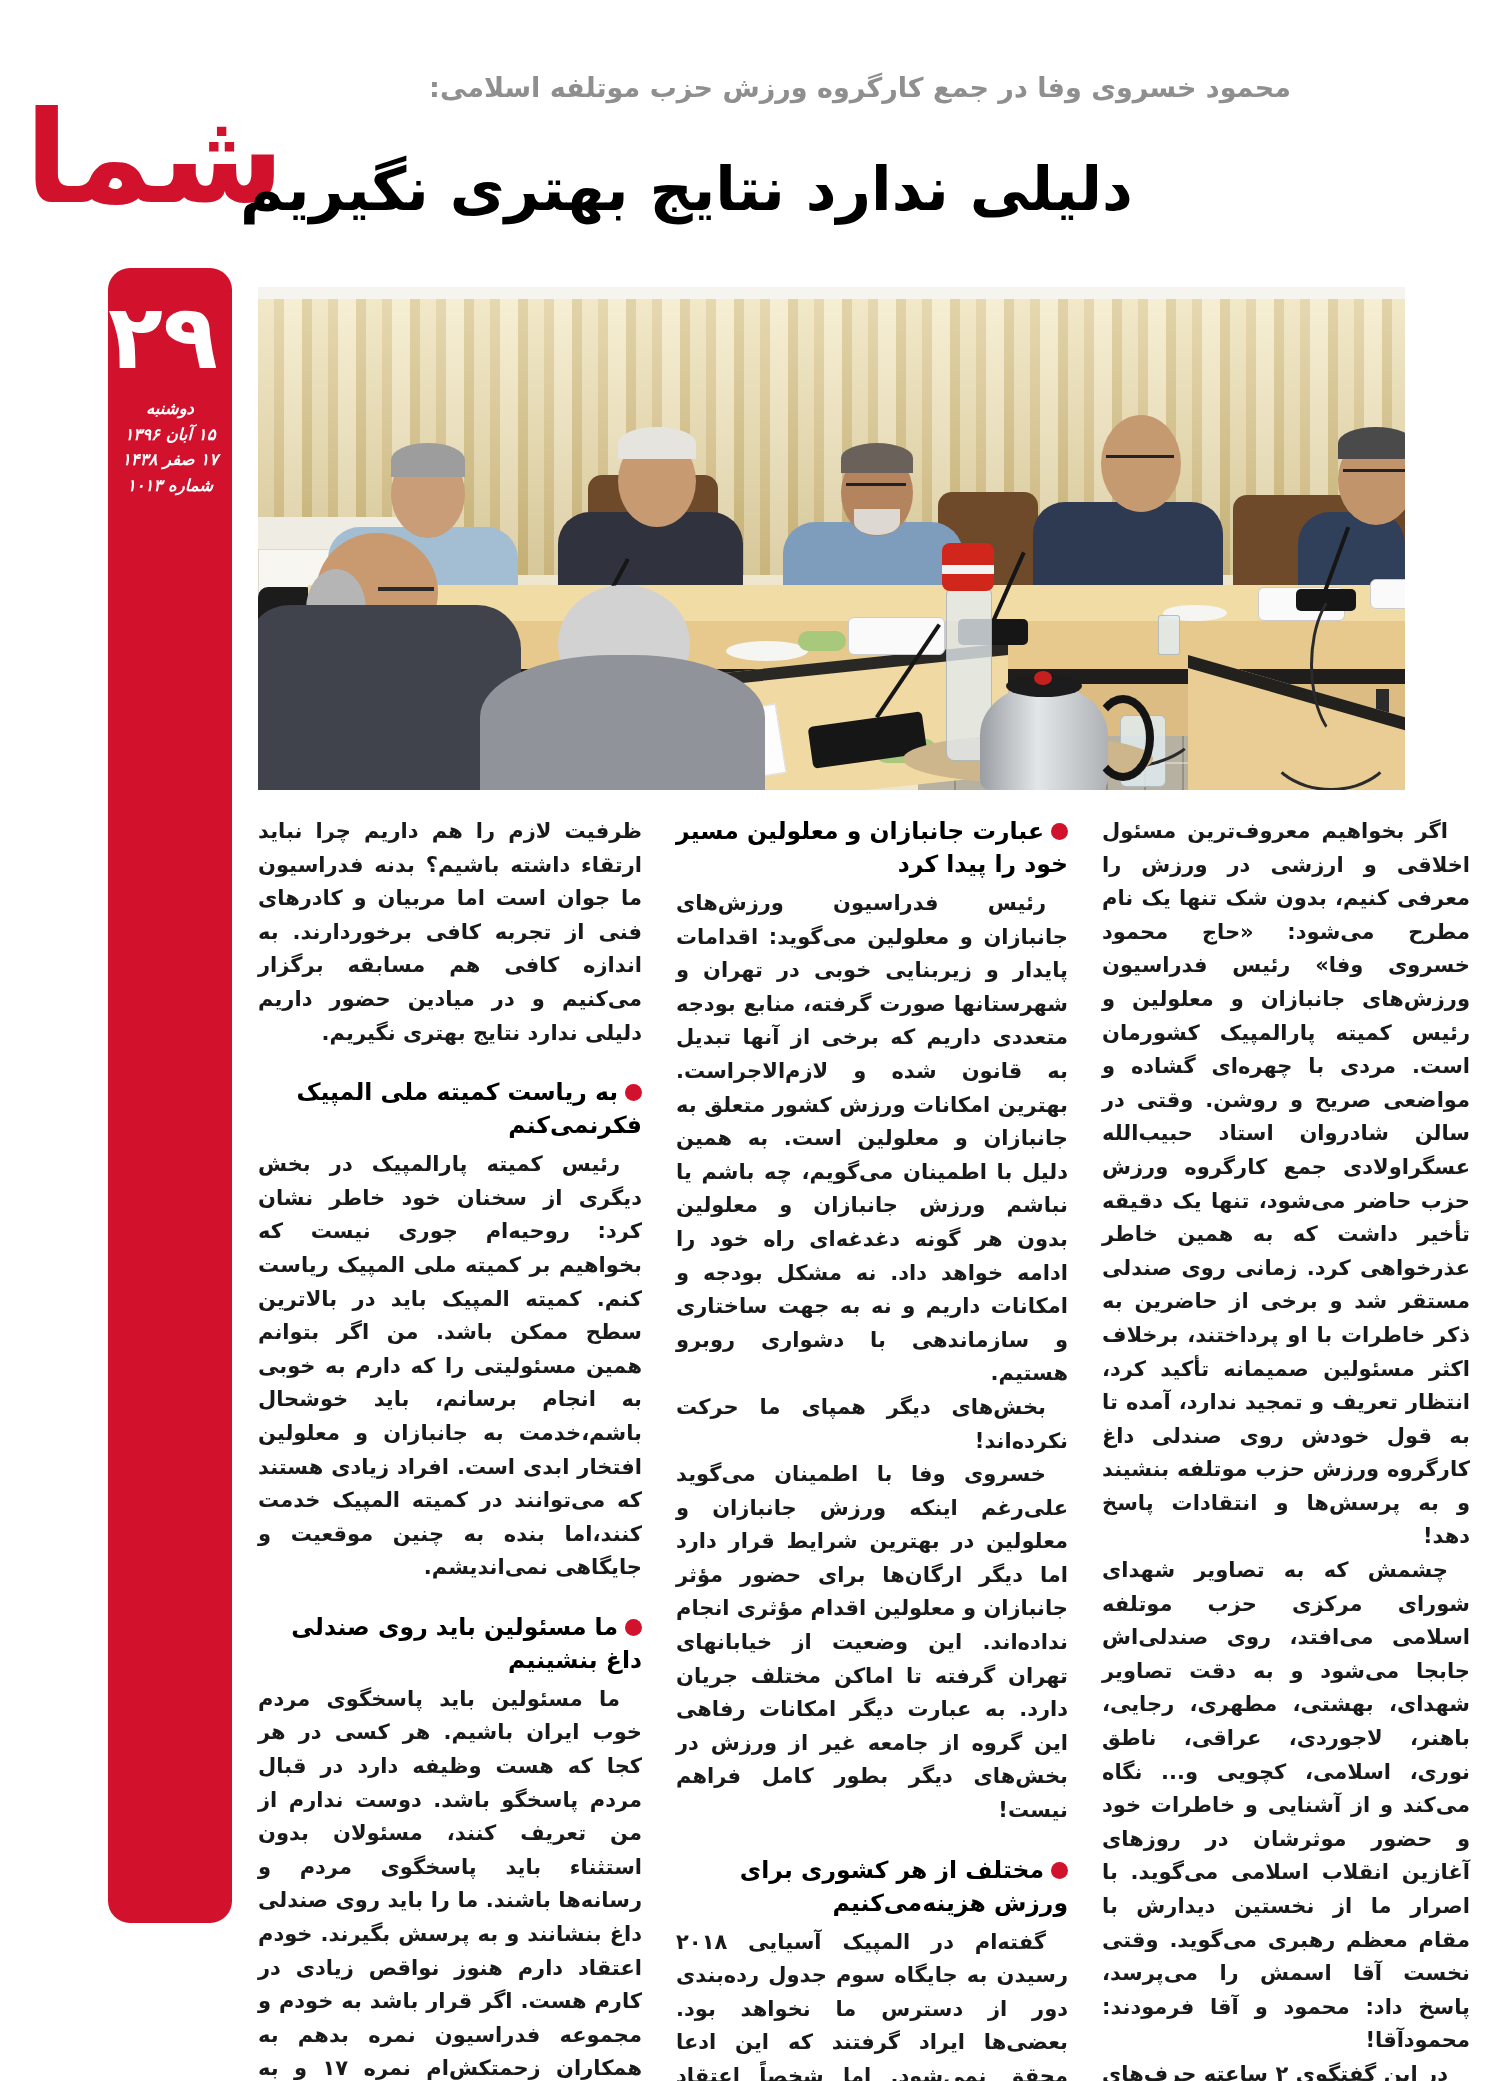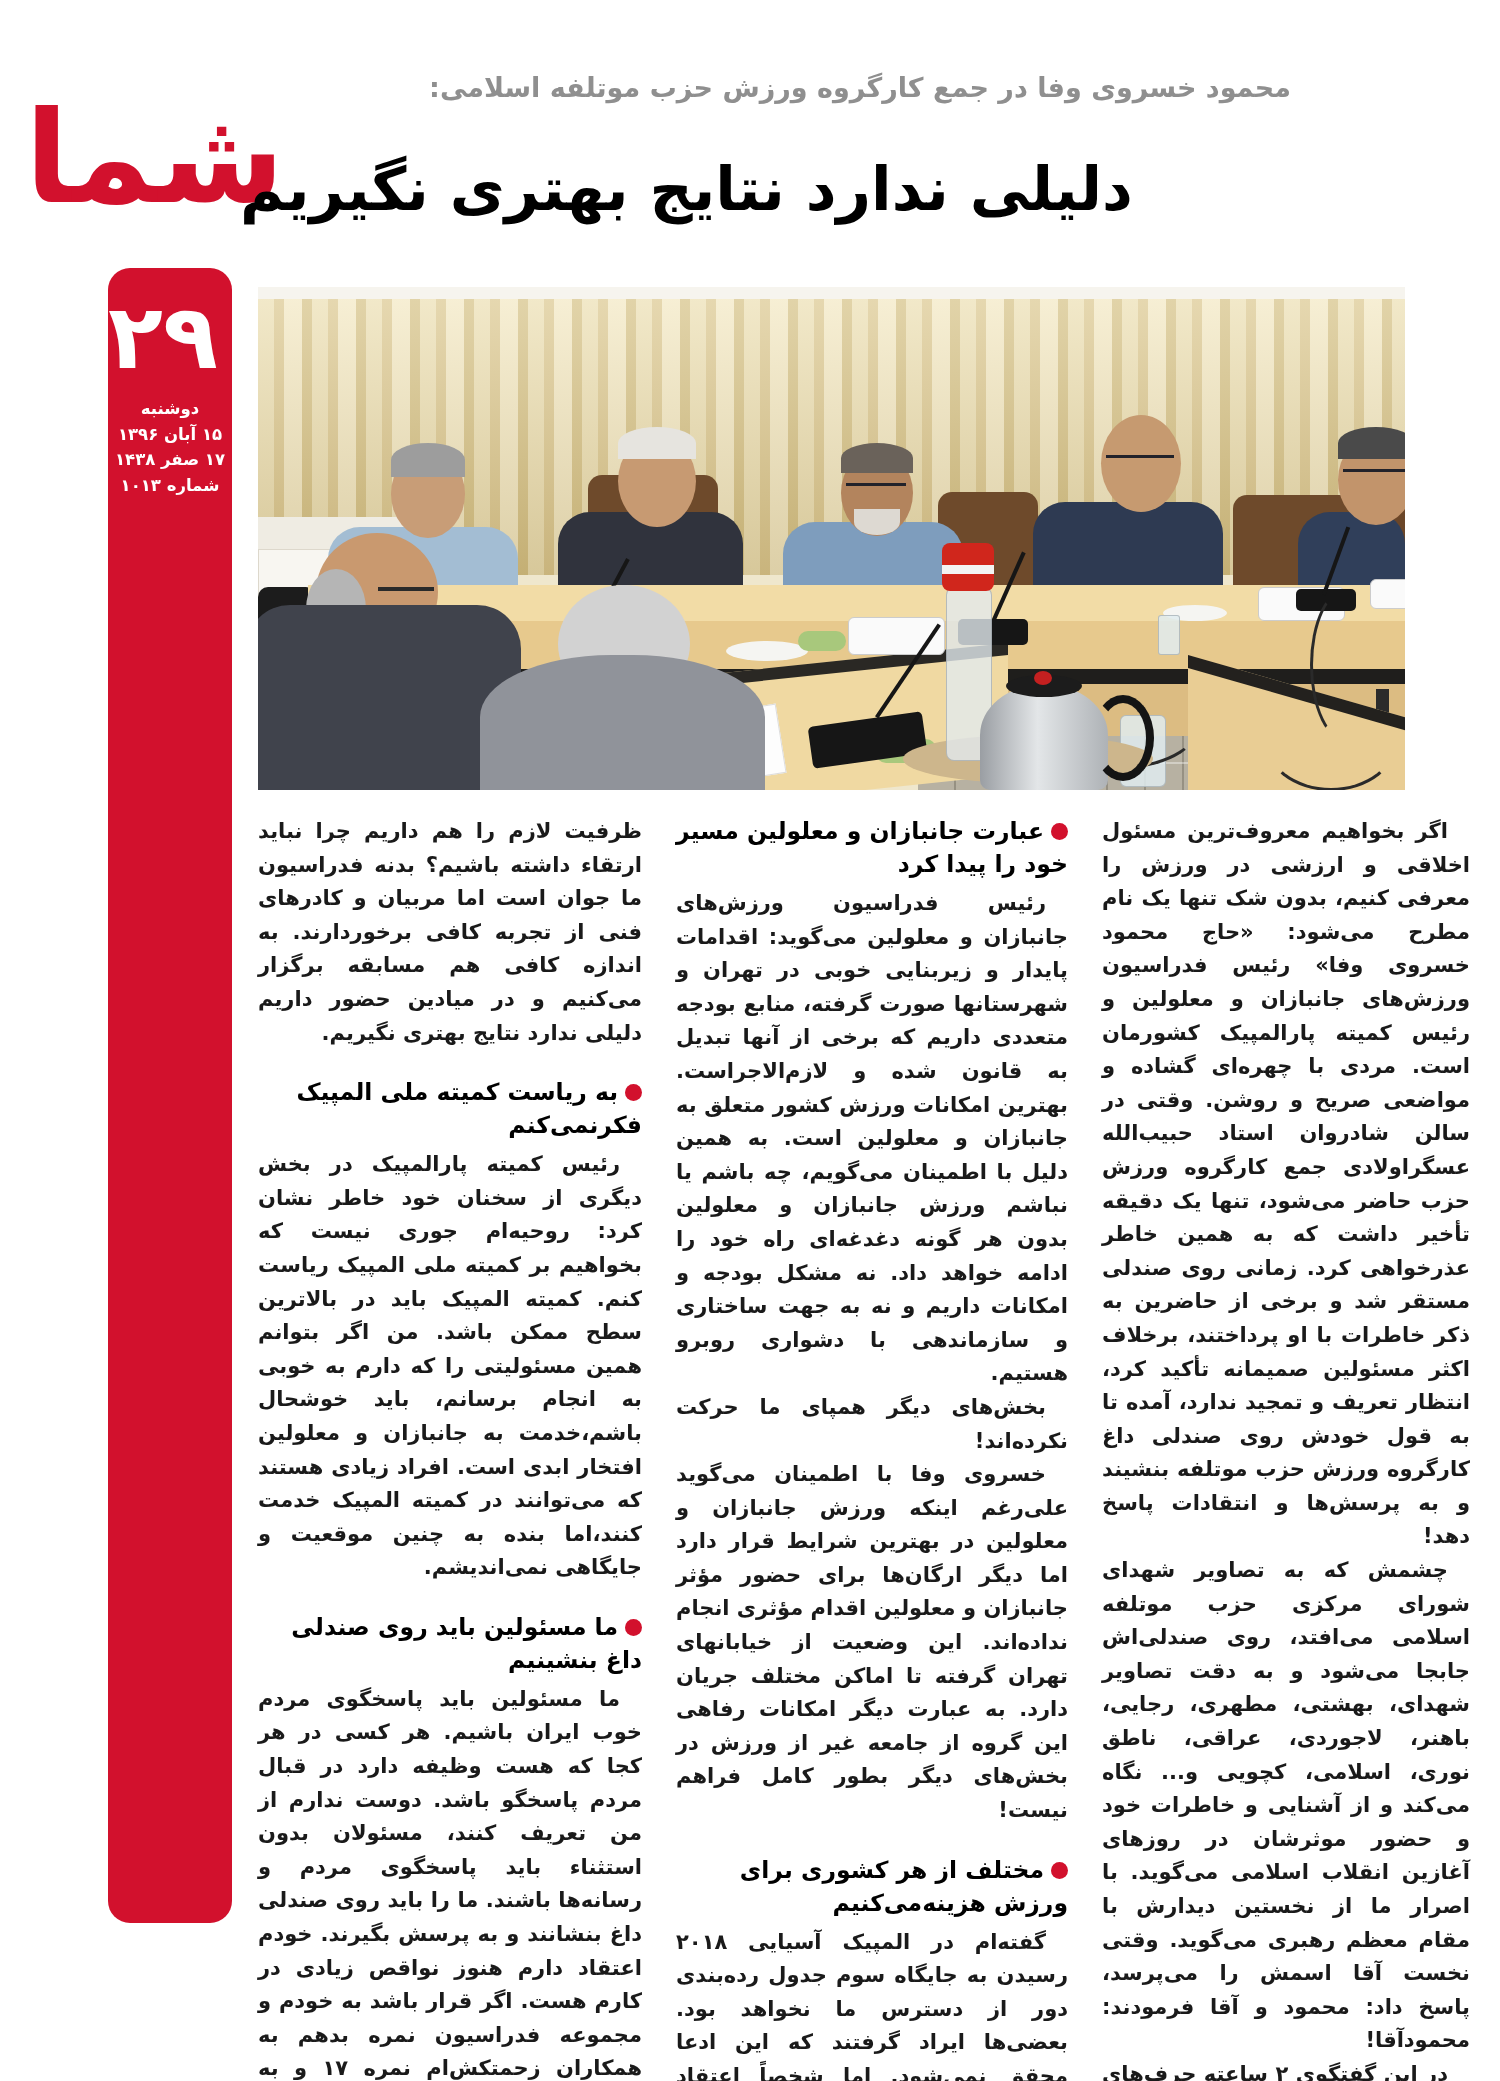--- a/index.html
+++ b/index.html
@@ -9,21 +9,21 @@
   
   .logo{position:absolute;left:62px;top:48px;width:185px;height:220px;display:flex;
         align-items:center;justify-content:center;color:#d2112d;font-size:128px;
         font-weight:bold;line-height:1;}
   .redcol{position:absolute;left:108px;top:268px;width:124px;height:1655px;
           background:#d2112d;border-radius:22px;}
   .pagenum{position:absolute;top:22px;left:0;width:100%;text-align:left;color:#fff;
            font-size:90px;font-weight:bold;line-height:1.05;}
   .dates{position:absolute;top:128px;left:0;width:100%;text-align:center;color:#fff;
          font-size:16.5px;font-weight:bold;line-height:1.55;}
-  .dates div{white-space:nowrap;}
+  .dates div{white-space:nowrap;font-style:italic;}
 
   
   .kicker{position:absolute;left:240px;top:72px;width:1240px;text-align:center;
           color:#8f8f8f;font-size:27px;font-weight:bold;}
   .headline{position:absolute;left:240px;top:112px;width:1240px;text-align:left;
             color:#000;font-size:60px;font-weight:bold;letter-spacing:-1px;
             white-space:nowrap;line-height:1.25;}
 
   
   .photo{position:absolute;left:258px;top:287px;width:1147px;height:503px;

